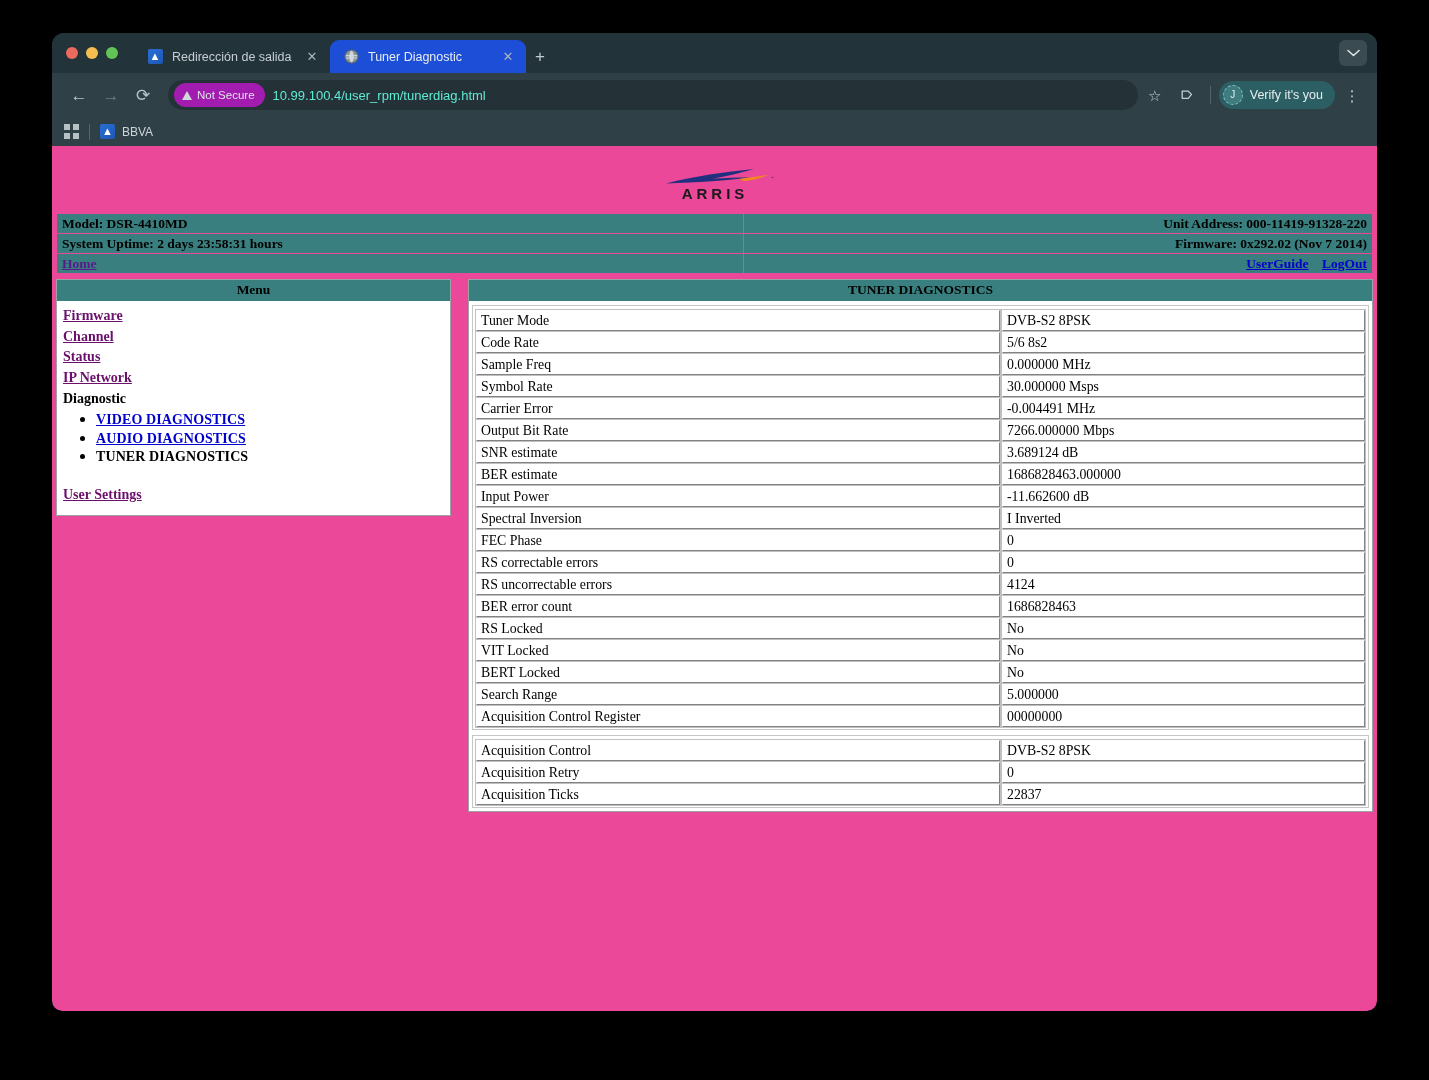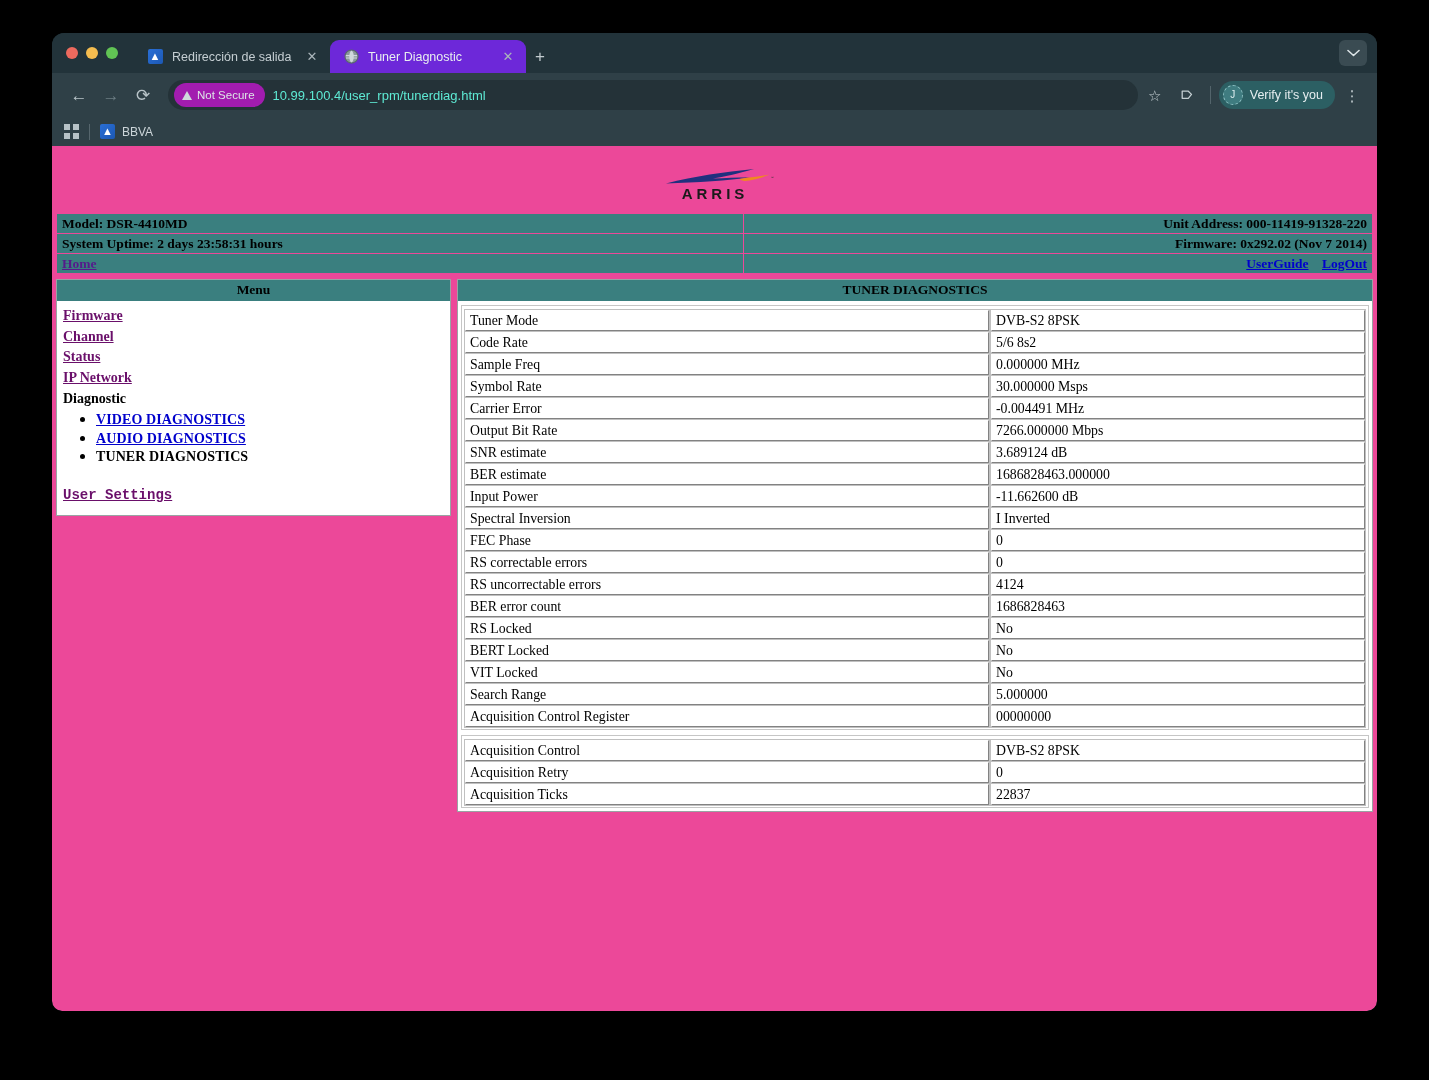--- a/index.html
+++ b/index.html
@@ -46,21 +46,21 @@
     display: flex; align-items: center;
     gap: 9px;
     padding: 0 10px 0 13px;
     min-width: 196px;
     max-width: 196px;
     border-radius: 9px 9px 0 0;
     font-size: 12.5px;
     color: #c5ced2;
     cursor: default;
   }
-  .tab.active { background: #6d28d9; color: #e8eef0; }
+  .tab.active { background: #1d4ed8; color: #e8eef0; }
   .tab-favicon {
     width: 16px; height: 16px;
     flex: 0 0 16px;
     display: flex; align-items: center; justify-content: center;
   }
   .favicon-bbva {
     width: 15px; height: 15px; border-radius: 2px;
     background: linear-gradient(135deg,#2a6fd6 0%,#1c58b4 100%);
     display: flex; align-items: center; justify-content: center;
     font-size: 11px; color: #fff; font-weight: 700; line-height: 1;
@@ -223,21 +223,21 @@
   }
   .info-table td.right { text-align: right; }
   .info-link { color: #551a8b; text-decoration: underline; }
   .info-link-blue { color: #0000cc; text-decoration: underline; }
 
   
   #body-layout {
     display: flex;
     align-items: flex-start;
     margin: 5px 4px 0 4px;
-    gap: 6px;
+    gap: 17px;
   }
   #menu-panel {
     width: 395px;
     flex: 0 0 395px;
     border: 1px solid #9aa3a3;
     background: #ffffff;
   }
   .panel-title {
     background: #3a7f7f;
     color: #000;
@@ -270,21 +270,21 @@
   #diag-list li { line-height: 17.5px; margin-bottom: 0px; }
   .diag-link {
     font-size: 14px; font-weight: bold;
     color: #0000cc; text-decoration: underline;
     letter-spacing: 0.1px;
   }
   .diag-current {
     font-size: 14px; font-weight: bold; color: #000;
     letter-spacing: 0.1px;
   }
-  #user-settings-wrap { margin-top: 19px; font-family: Liberation Mono, monospace; }
+  #user-settings-wrap { margin-top: 19px; }
 
   
   #diag-panel {
     flex: 1 1 auto;
     border: 1px solid #9aa3a3;
     background: #ffffff;
     padding-bottom: 3px;
   }
   .kv-table {
     width: 100%;
@@ -536,25 +536,25 @@
                 </tr>
                 <tr>
                   <td>BER error count</td>
                   <td>1686828463</td>
                 </tr>
                 <tr>
                   <td>RS Locked</td>
                   <td>No</td>
                 </tr>
                 <tr>
+                  <td>VIT Locked</td>
+                  <td>No</td>
+                </tr>
+                <tr>
                   <td>BERT Locked</td>
-                  <td>No</td>
-                </tr>
-                <tr>
-                  <td>VIT Locked</td>
                   <td>No</td>
                 </tr>
                 <tr>
                   <td>Search Range</td>
                   <td>5.000000</td>
                 </tr>
                 <tr>
                   <td>Acquisition Control Register</td>
                   <td>00000000</td>
                 </tr>

